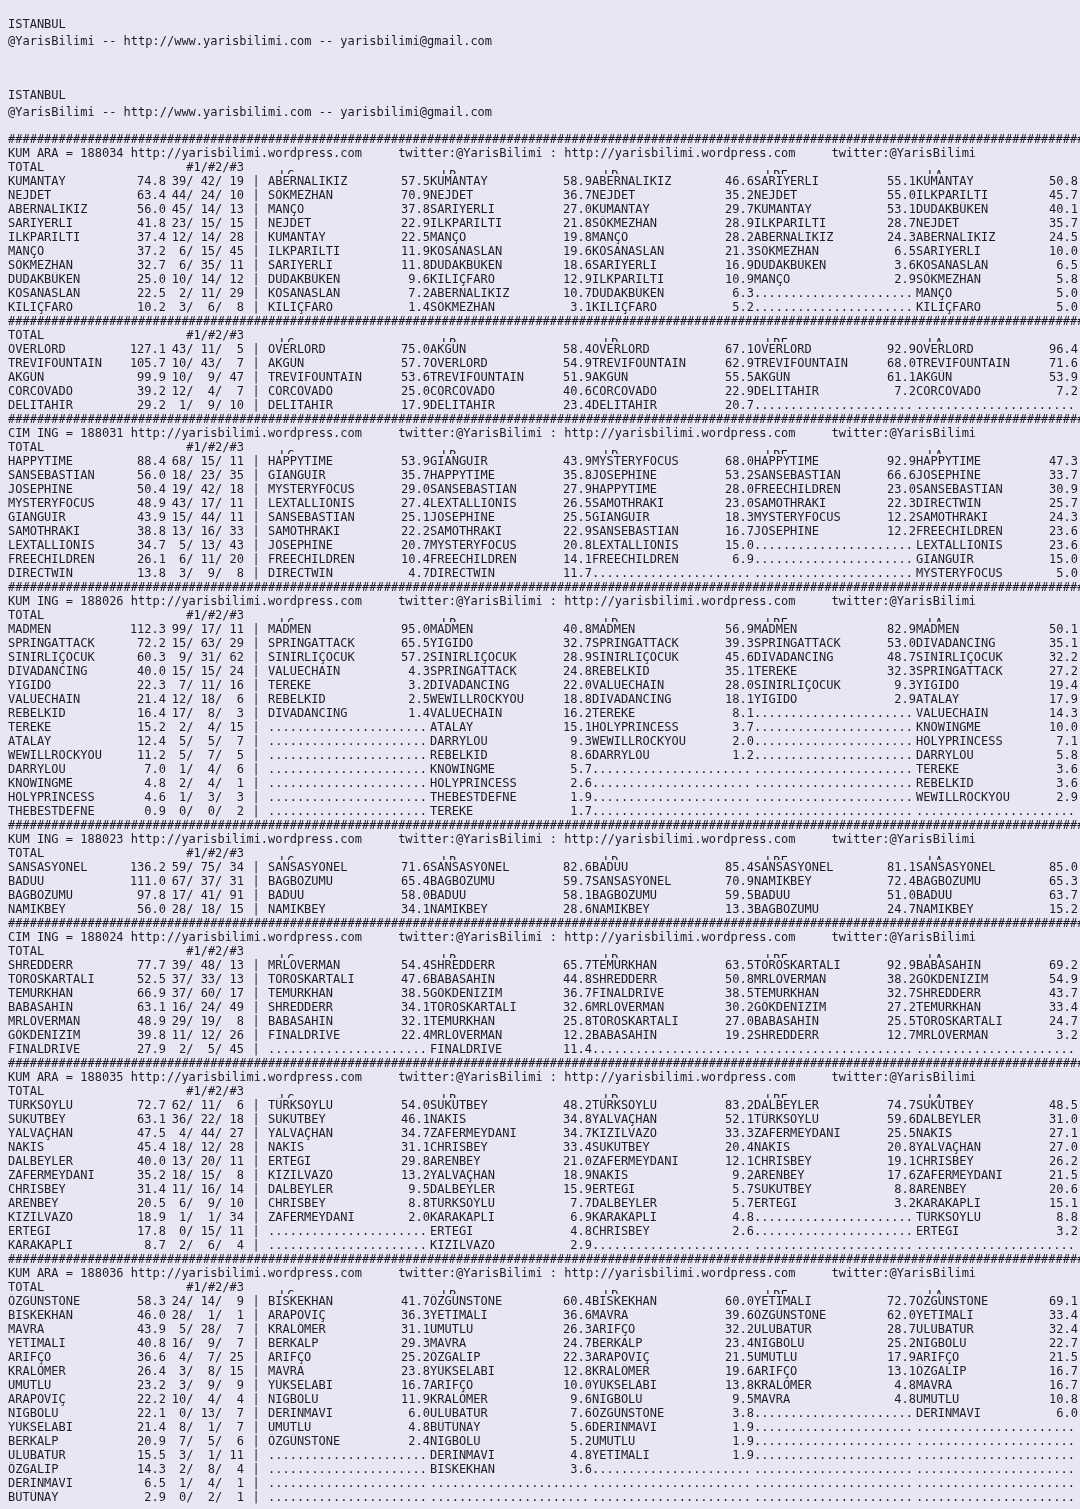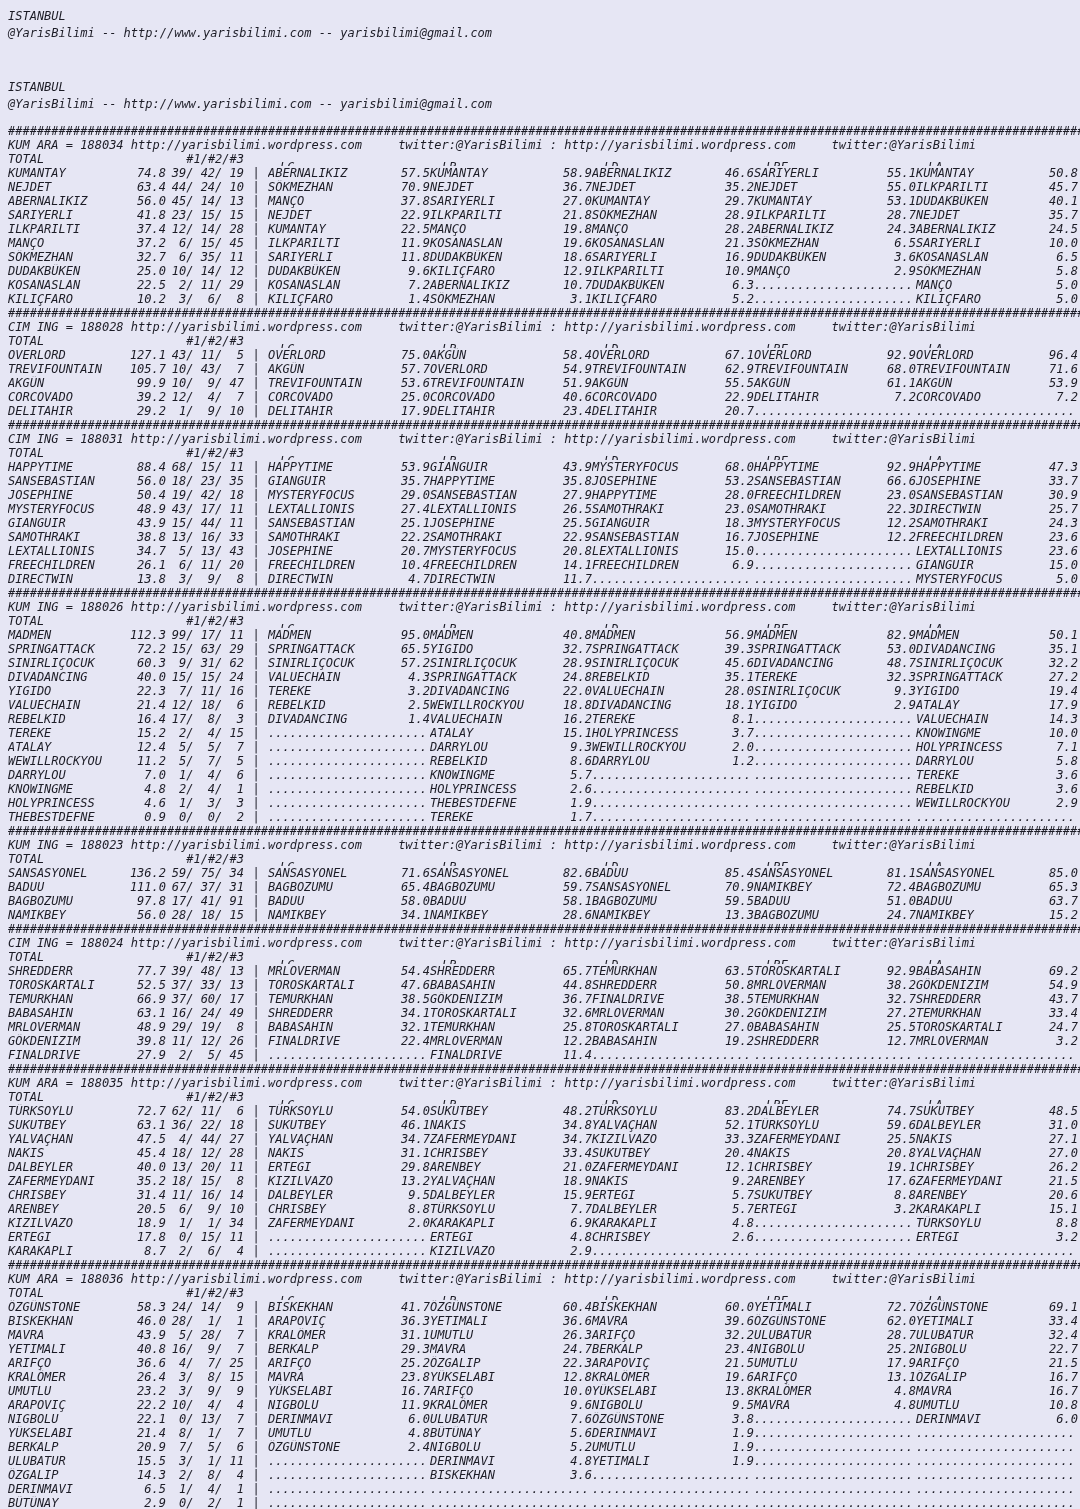--- a/index.html
+++ b/index.html
@@ -2,21 +2,21 @@
 <html><head>
 <meta charset="utf-8">
 <style>
   html, body { margin:0; padding:0; }
   body {
     width:1080px; height:1509px; overflow:hidden;
     background:#e6e6f4; color:#1c1c26;
     font-family:"DejaVu Sans Mono","Liberation Mono",monospace;
     font-size:12px; line-height:14px;
   }
-  .page { padding:8px 0 0 8px;font-style:italic; }
+  .page { padding:16px 0 0 8px; }
   .hdr-line { line-height:17px; white-space:pre; }
   .hdr2 { margin-top:37px; }
   #report { margin-top:11px; }
   .line { height:14px; overflow:hidden; white-space:pre; }
   .sep { letter-spacing:0; }
   .grid {
     display:grid; height:14px;
     grid-template-columns:120px 38px 78px 24px repeat(5, 117px 45px);
   }
   .grid span { white-space:pre; overflow:hidden; }
@@ -206,21 +206,20 @@
           <span class="num">3.1</span>
           <span>KILIÇFARO</span>
           <span class="num">5.2</span>
           <span class="dots">......................</span>
           <span>KILIÇFARO</span>
           <span class="num">5.0</span>
         </div>
       </div>
       <div class="section">
         <div class="line sep">######################################################################################################################################################</div>
-        <div class="line title"><span>CIM ING = 188028</span><span> http://yarisbilimi.wordpress.com     twitter:@YarisBilimi : http://yarisbilimi.wordpress.com     twitter:@YarisBilimi</span></div>
         <div class="grid colhead">
           <span>TOTAL</span>
           <span class="num"></span>
           <span class="num">#1/#2/#3</span>
           <span class="pipe"></span>
           <span class="ghead">LG</span>
           <span class="ghead">LR</span>
           <span class="ghead">LD</span>
           <span class="ghead">LRF</span>
           <span class="ghead">LA</span>

